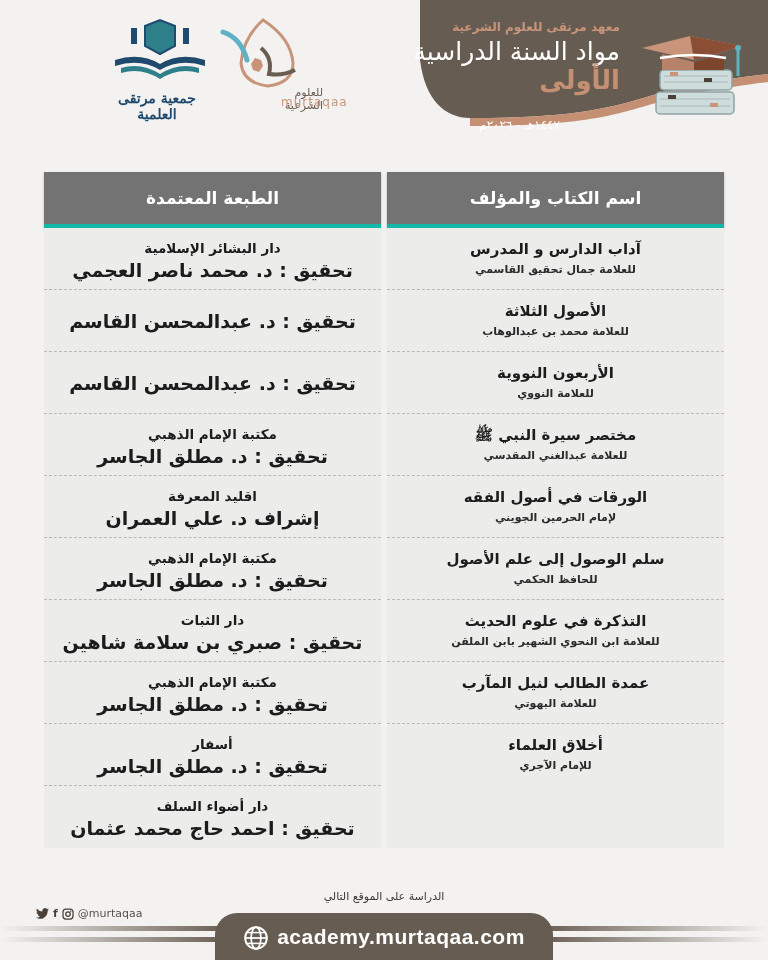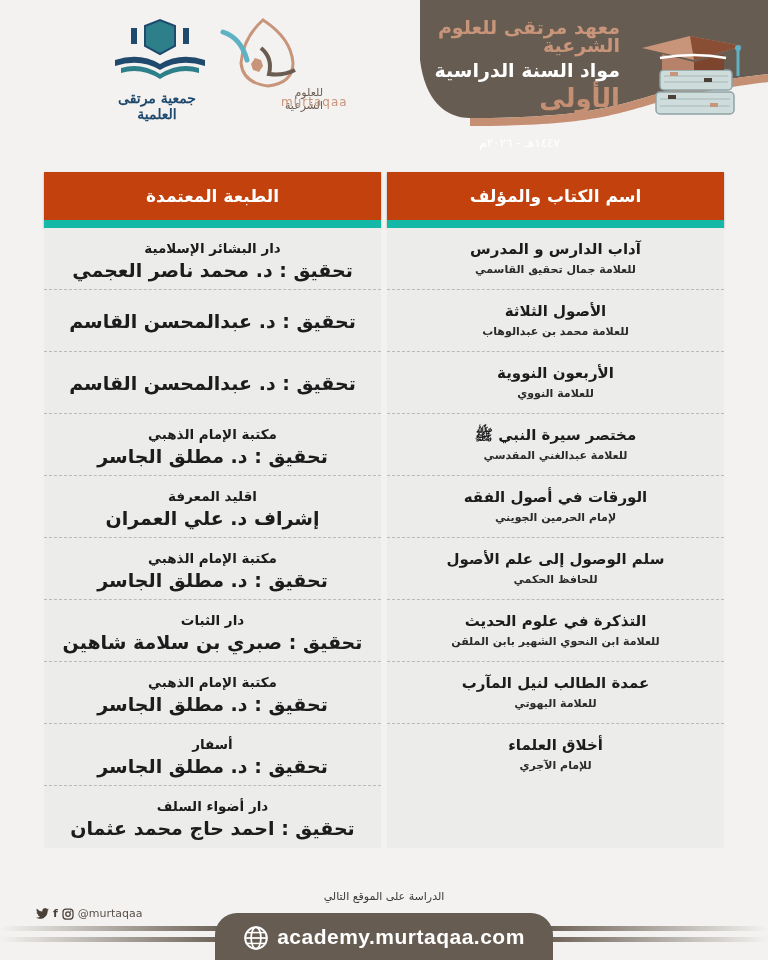--- a/index.html
+++ b/index.html
@@ -11,41 +11,41 @@
     color: #1e1e1e;
   }
   
   .header-shape {
     position: absolute; left: 0; top: 0; width: 768px; height: 140px;
   }
   .header-text {
     position: absolute; right: 148px; top: 18px; width: 240px;
     text-align: right; direction: rtl;
   }
-  .inst-name { color: #c8957a; font-size: 19px; font-weight: bold; line-height: 18px; }
-  .subjects-title { color: #ffffff; font-size: 19px; font-weight: bold; line-height: 26px; margin-top: 3px; }
+  .inst-name { color: #c8957a; font-size: 12px; font-weight: bold; line-height: 18px; }
+  .subjects-title { color: #ffffff; font-size: 25px; font-weight: normal; line-height: 26px; margin-top: 3px; }
   .year-title { color: #c58f73; font-size: 26px; font-weight: bold; line-height: 30px; letter-spacing: 2px; }
   .academic-year { color: #ffffff; font-size: 12px; line-height: 16px; margin-top: 22px; text-align: right; padding-right: 60px; }
   .cap-books { position: absolute; right: 20px; top: 28px; width: 110px; height: 90px; }
 
   .logos { position: absolute; left: 95px; top: 18px; width: 300px; height: 100px; }
   .logo-assoc { position: absolute; left: 0; top: 0; width: 130px; height: 100px; }
   .logo-murtaqaa { position: absolute; left: 118px; top: 0; width: 110px; height: 100px; }
   .assoc-name { position: absolute; left: 2px; top: 72px; width: 120px; text-align: center; color: #1f4a6e; font-size: 14px; font-weight: bold; direction: rtl; font-family: "DejaVu Serif", serif; }
   .murtaqaa-ar { position: absolute; left: 68px; top: 68px; font-size: 11px; color: #6a5c50; direction: rtl; }
   .murtaqaa-en { position: absolute; left: 68px; top: 77px; font-size: 12px; color: #c8957a; letter-spacing: 1px; }
 
   
   .table { position: absolute; top: 172px; left: 44px; width: 680px; direction: rtl; }
   .thead { display: flex; gap: 6px; height: 56px; }
   .th {
-    flex: 1; height: 56px; background: #c2410c; color: #ffffff;
+    flex: 1; height: 56px; background: #737373; color: #ffffff;
     display: flex; align-items: center; justify-content: center;
     font-size: 17px; font-weight: bold; letter-spacing: 1px;
-    border-bottom: 8px solid #14b8a6;
+    border-bottom: 4px solid #14b8a6;
     box-shadow: 0 1px 2px rgba(0,0,0,0.3);
   }
   .tbody { display: flex; gap: 6px; }
   .col { flex: 1; background: #ececeb; }
   .cell {
     height: 62px; border-bottom: 1px dashed #bdbab6;
     display: flex; flex-direction: column; align-items: center; justify-content: center;
     text-align: center;
   }
   .cell:last-child { border-bottom: none; }

